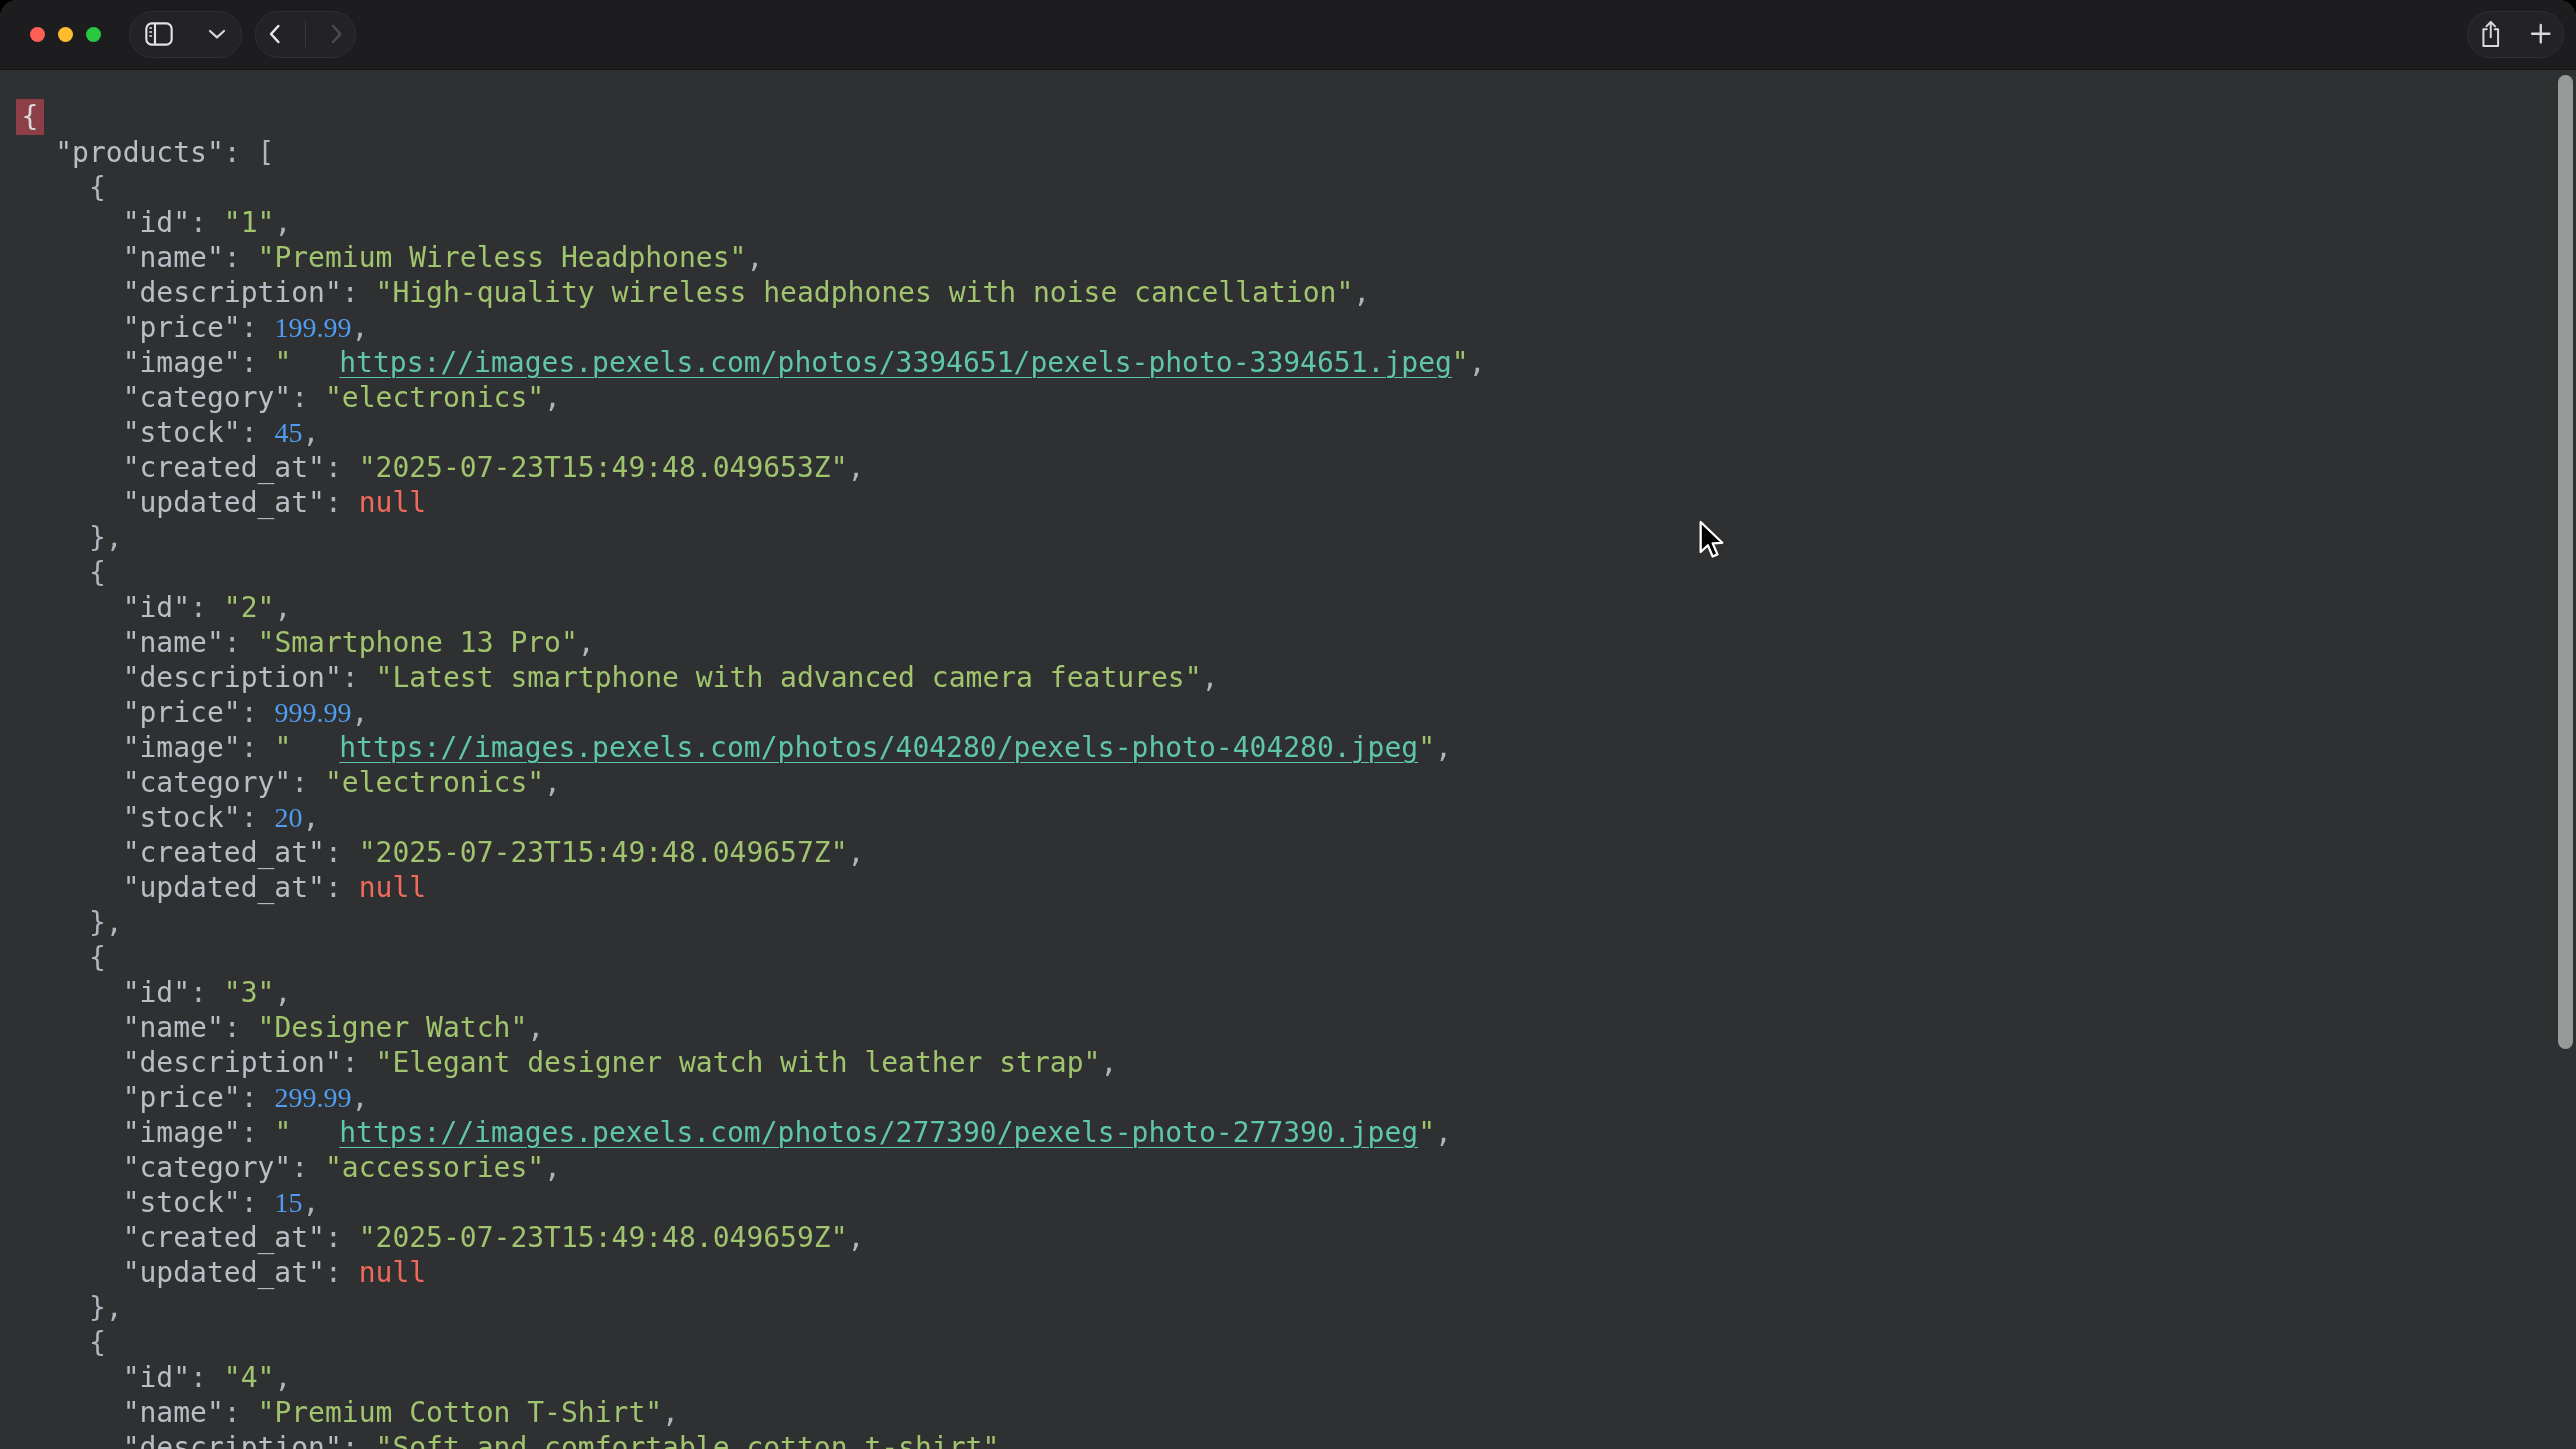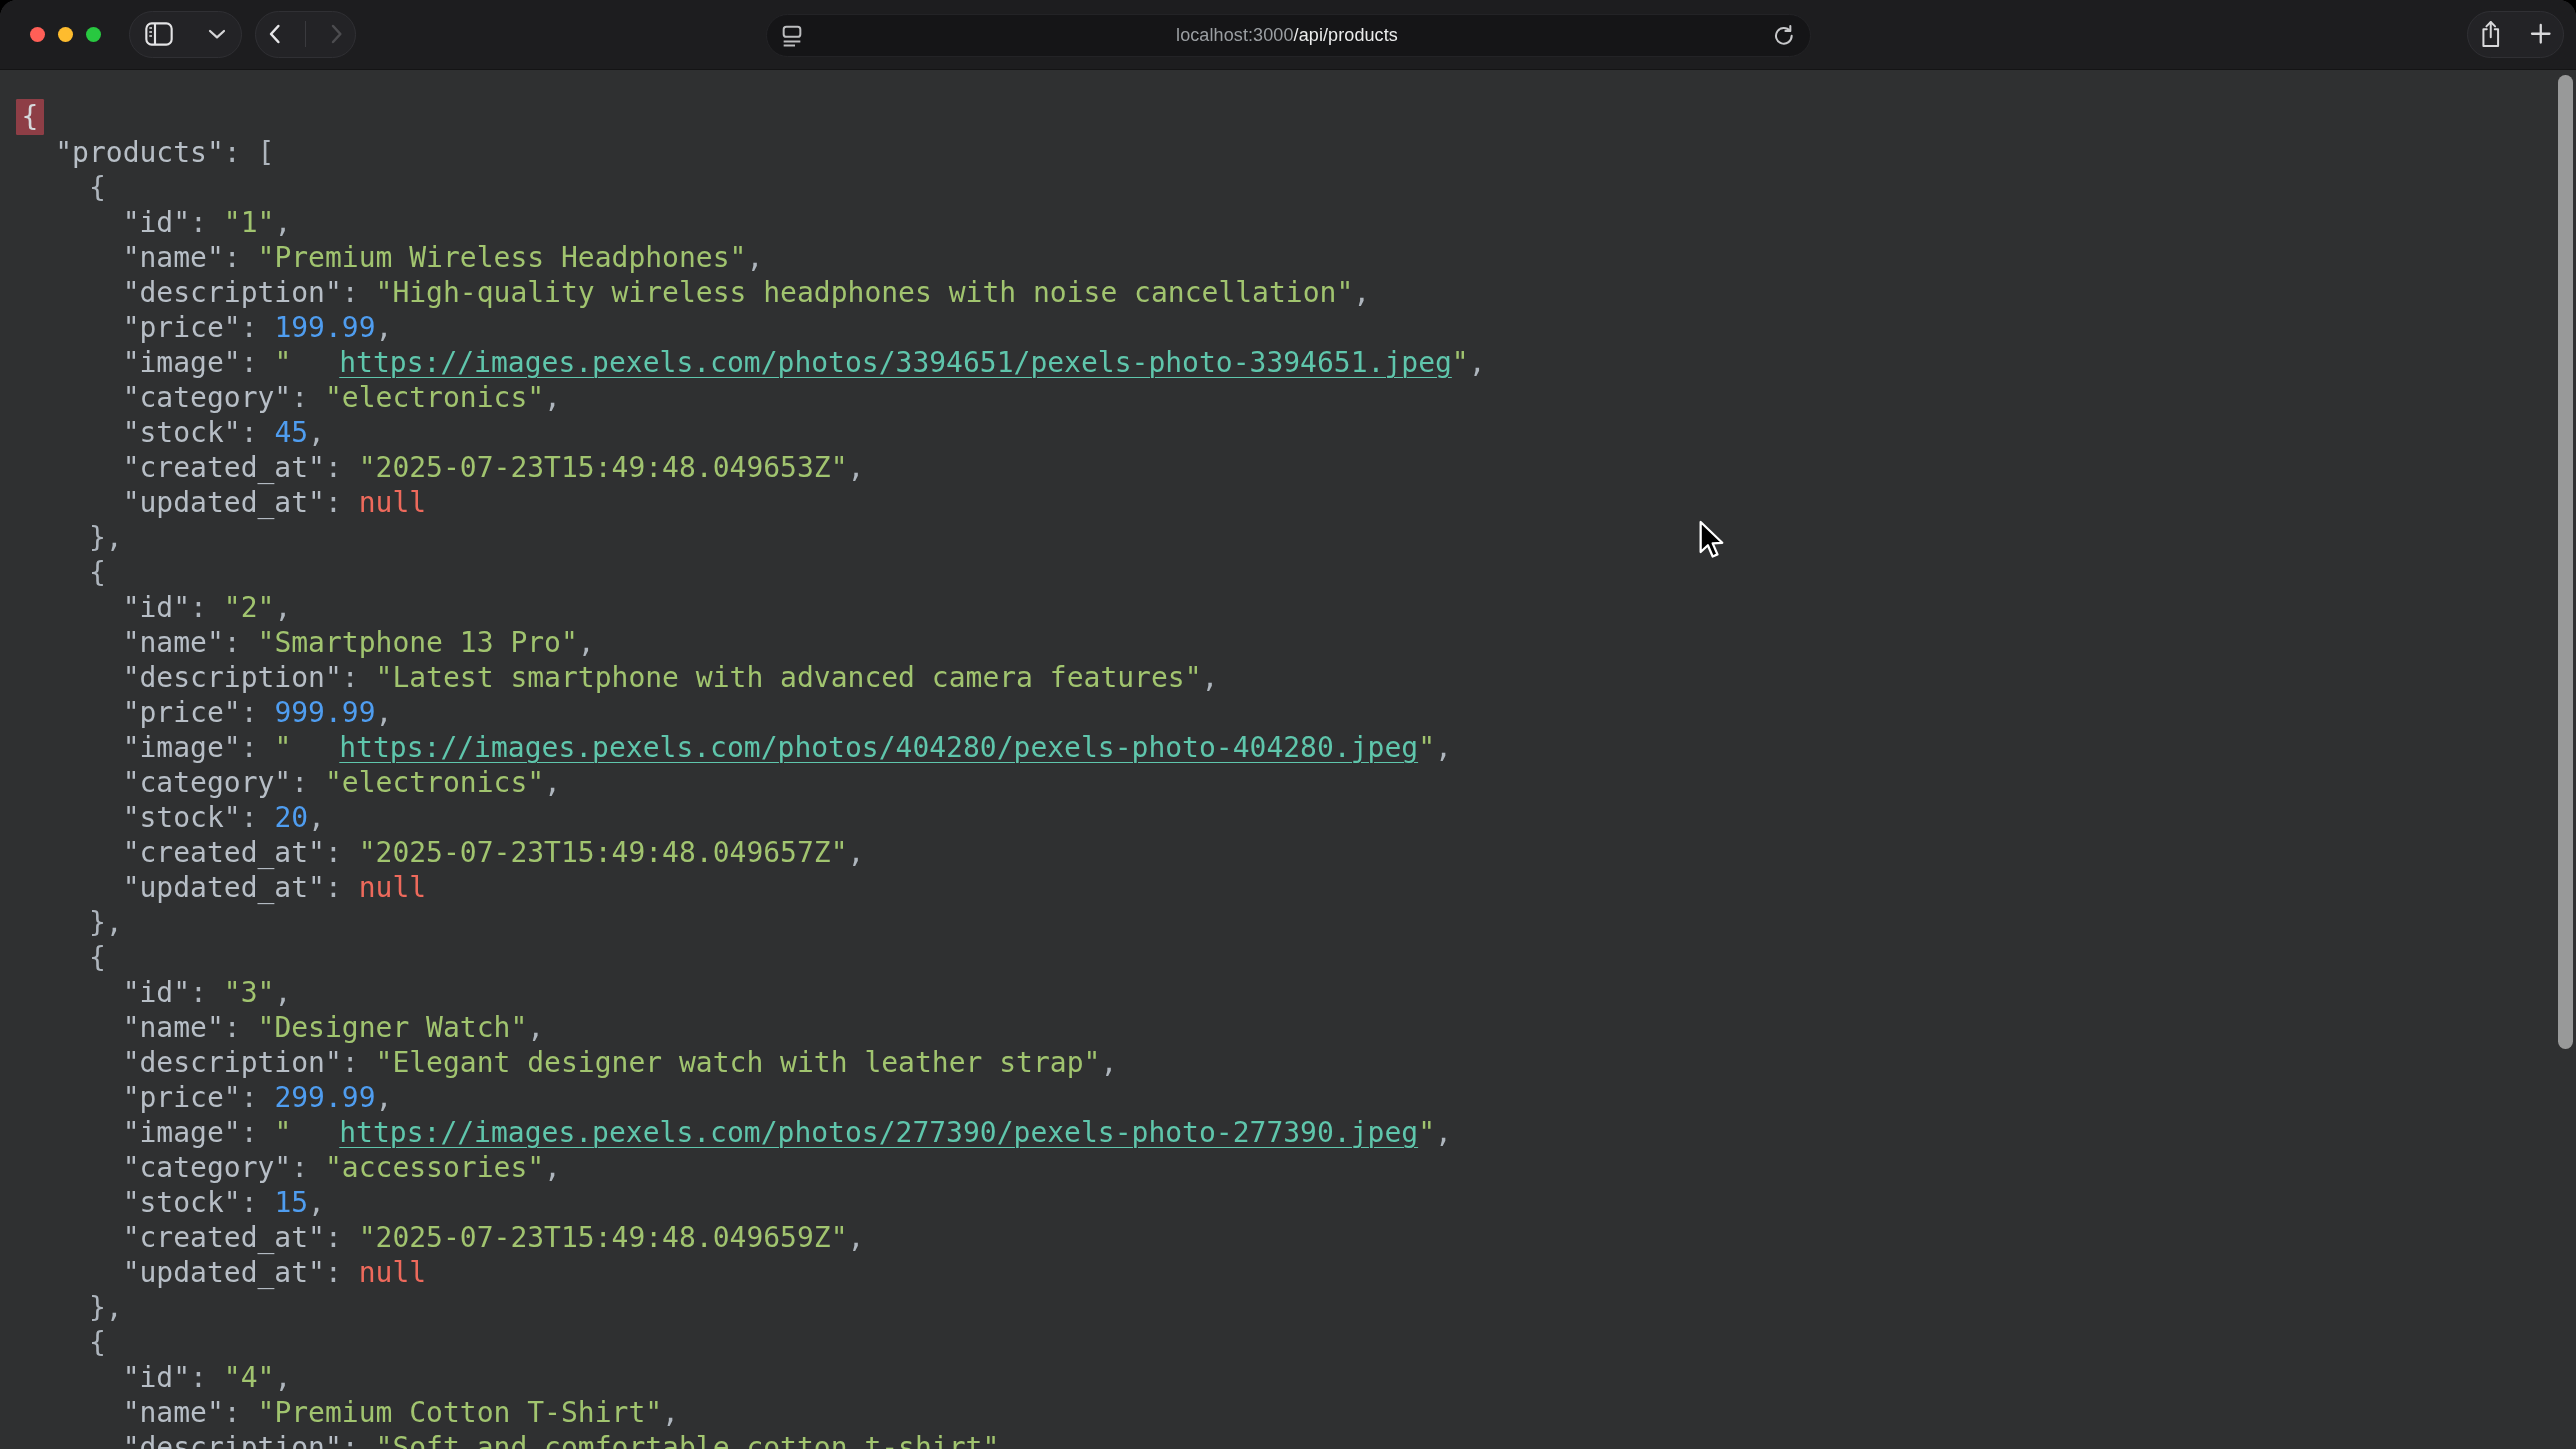--- a/index.html
+++ b/index.html
@@ -56,21 +56,21 @@
     font-family:"DejaVu Sans Mono", "Liberation Mono", monospace;
     font-size:28px; line-height:35px;
     white-space:pre;
     padding:27.5px 0 0 21.5px;
     color:var(--c-punct,#aeb5bd);
   }
   .ln { white-space:pre; }
   .k { color:var(--c-key,#b7bec6); }
   .p { color:var(--c-punct,#aeb5bd); }
   .s { color:var(--c-string,#a1c46f); }
-  .n { color:var(--c-number,#4f9df0); }
+  .n { color:var(--c-number,#4f9df0);font-family:Liberation Serif, serif; }
   .u { color:var(--c-null-value,#ee6a5c); }
   .a { color:var(--c-link,#5fc6ac); text-decoration:underline; text-decoration-thickness:1.3px; text-underline-offset:4.7px; cursor:pointer;margin-left:48px; }
   .hl {
     background:var(--c-brace-bg,#8e3e46); color:var(--c-brace-fg,#d6d9dc);
     padding:1.3px 6px; margin-left:-6px; border-radius:1.3px;
   }
 
   .scroll-thumb {
     position:absolute; right:3.4px; top:2.7px; width:14.8px; height:974px;
     background:#a7a7a7; opacity:.88; border-radius:7.4px;
@@ -115,36 +115,20 @@
         </svg>
       </button>
       <div class="vdiv"></div>
       <button aria-label="Forward">
         <svg class="tbicon" width="13.4" height="20" viewBox="0 0 20 30" fill="none" stroke="#4c4c4f" stroke-width="3.8" stroke-linecap="round" stroke-linejoin="round">
           <path d="M4.5 3 L15.5 15 L4.5 27"></path>
         </svg>
       </button>
     </div>
 
-    <div class="urlfield">
-      <button class="icon-btn" aria-label="Page settings">
-        <svg class="tbicon" width="20" height="23" viewBox="0 0 30 34" fill="none" stroke="#bcbdbf" stroke-width="3">
-          <rect x="2.5" y="4" width="25" height="15" rx="4"></rect>
-          <line x1="2.5" y1="26" x2="27.5" y2="26"></line>
-          <line x1="2.5" y1="32" x2="19.5" y2="32"></line>
-        </svg>
-      </button>
-      <span class="url-text"><span class="host">localhost:3000</span><span class="path">/api/products</span></span>
-      <button class="icon-btn" aria-label="Reload">
-        <svg class="tbicon" width="23" height="23" viewBox="0 0 34 34" fill="none" stroke="#c7c8ca" stroke-width="3" stroke-linecap="round">
-          <path d="M26.5 10.2 A11.6 11.6 0 1 0 29.1 17.5"></path>
-          <path d="M19.8 10.4 L27.1 10.4 L27.1 3.1" stroke-linejoin="round"></path>
-        </svg>
-      </button>
-    </div>
 
     <div class="pill pill-share">
       <button aria-label="Share">
         <svg class="tbicon" width="21.5" height="28" viewBox="0 0 32 42" fill="none" stroke="#d9d9db" stroke-width="3" stroke-linecap="round" stroke-linejoin="round">
           <path d="M10 14 H5 V39 H27 V14 H22"></path>
           <line x1="16" y1="26" x2="16" y2="3.5"></line>
           <path d="M9.5 9.5 L16 3 L22.5 9.5"></path>
         </svg>
       </button>
       <button aria-label="New tab">

